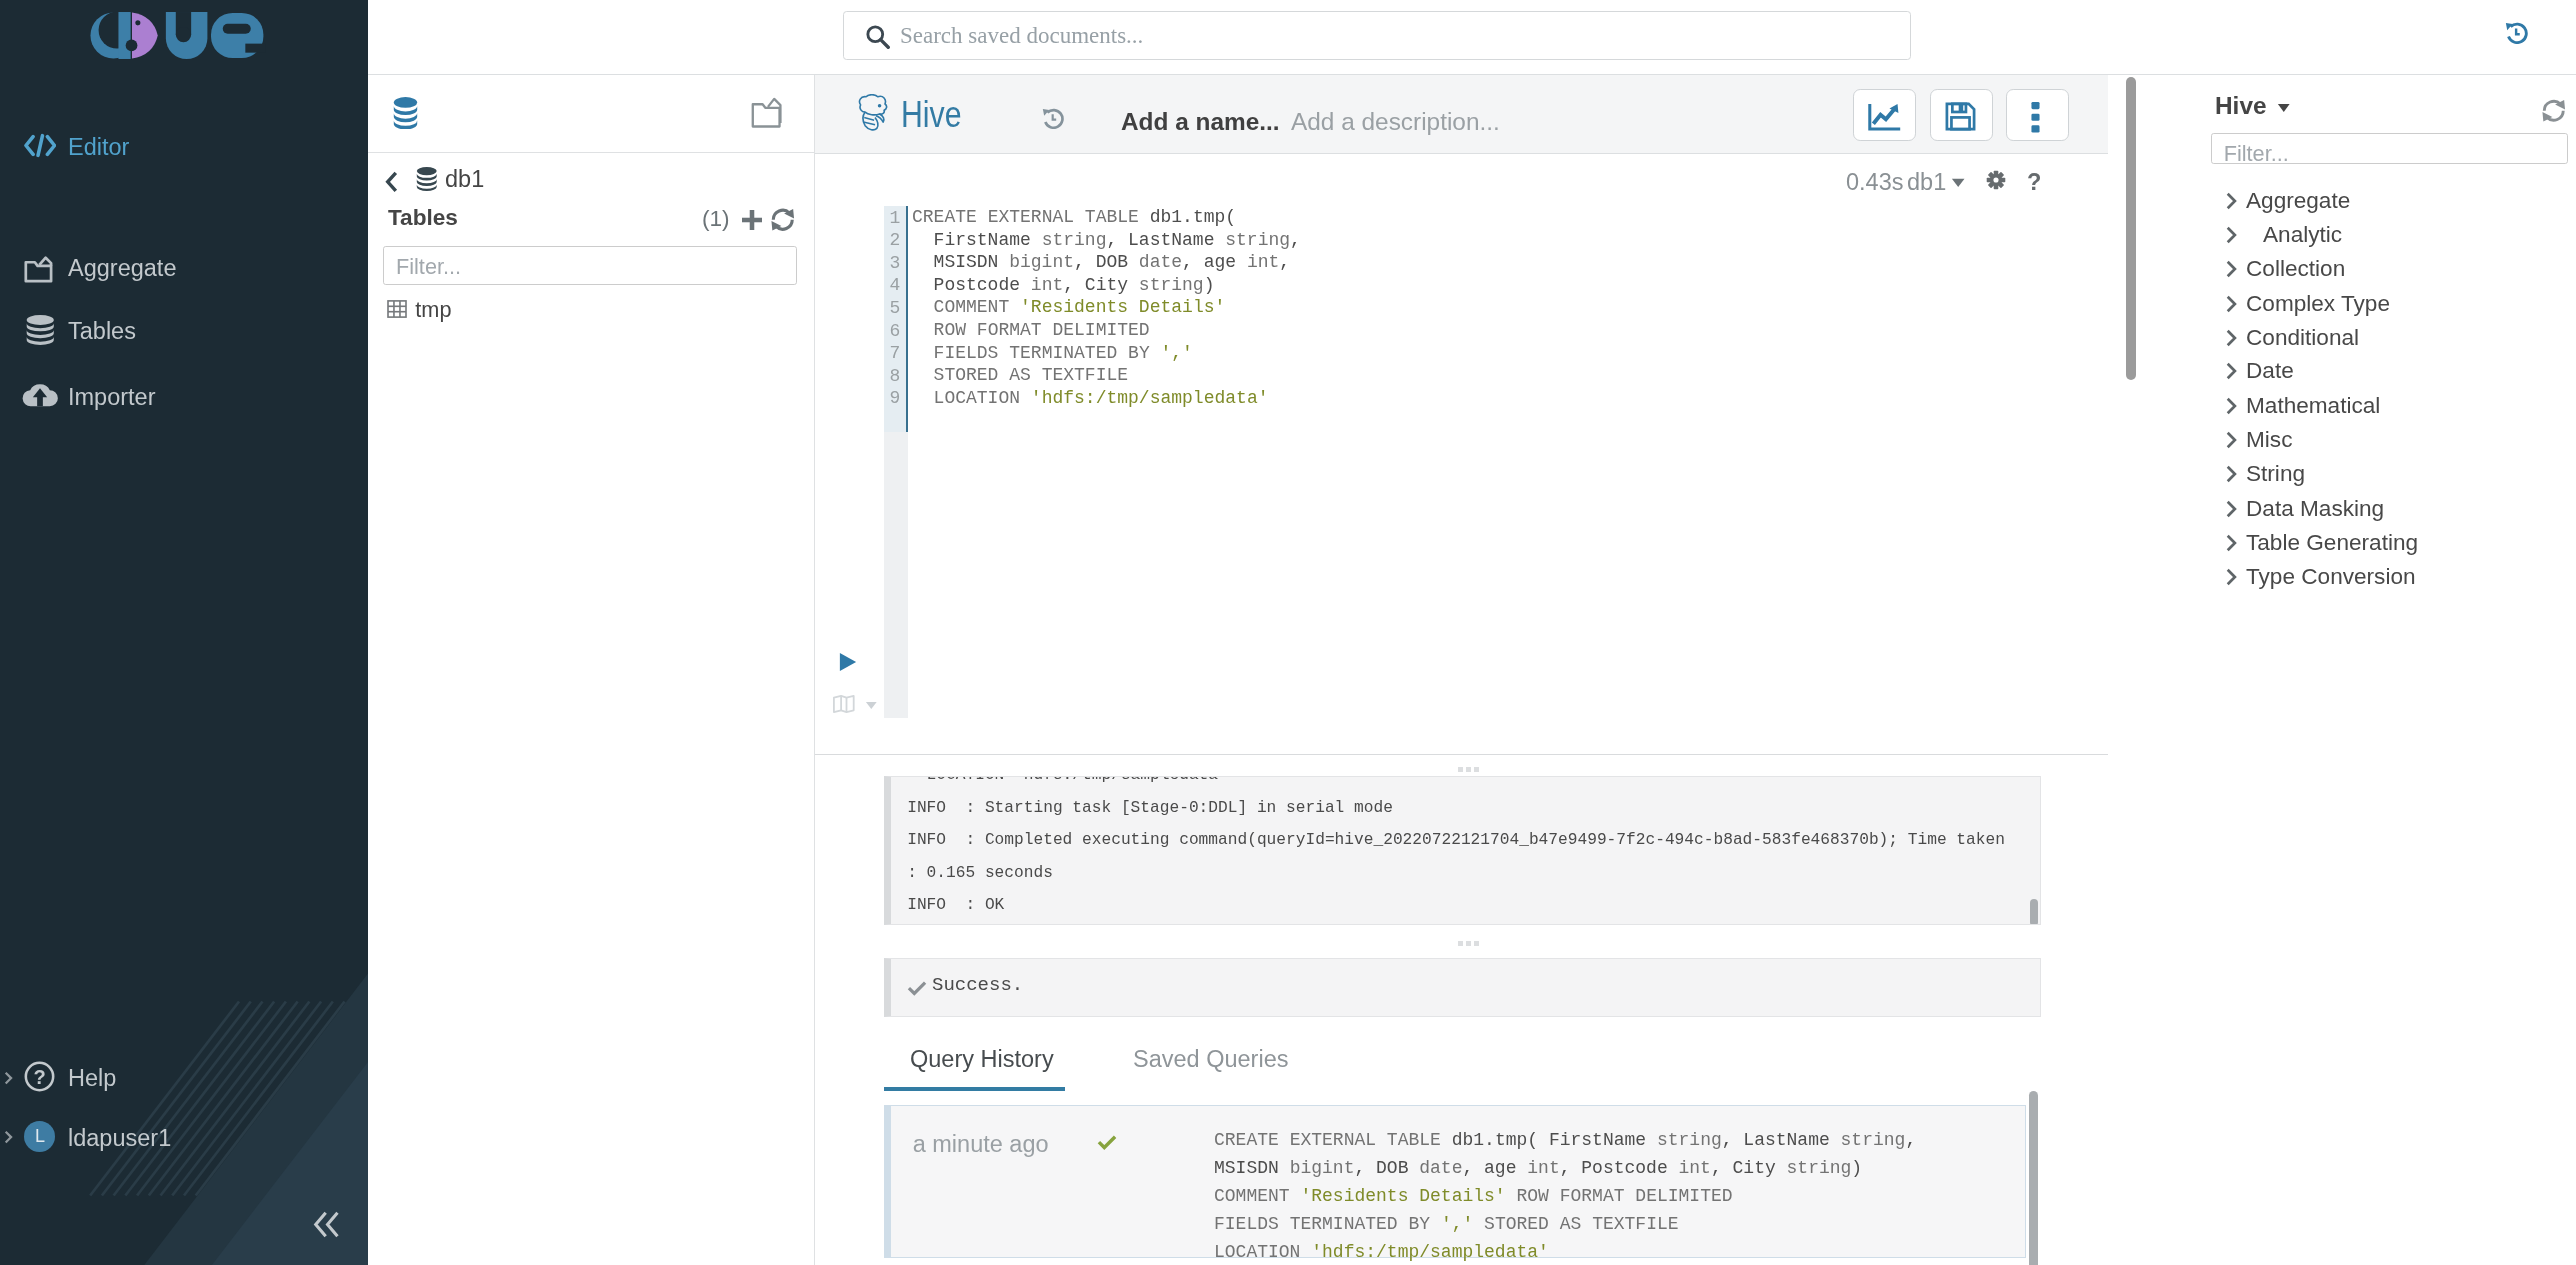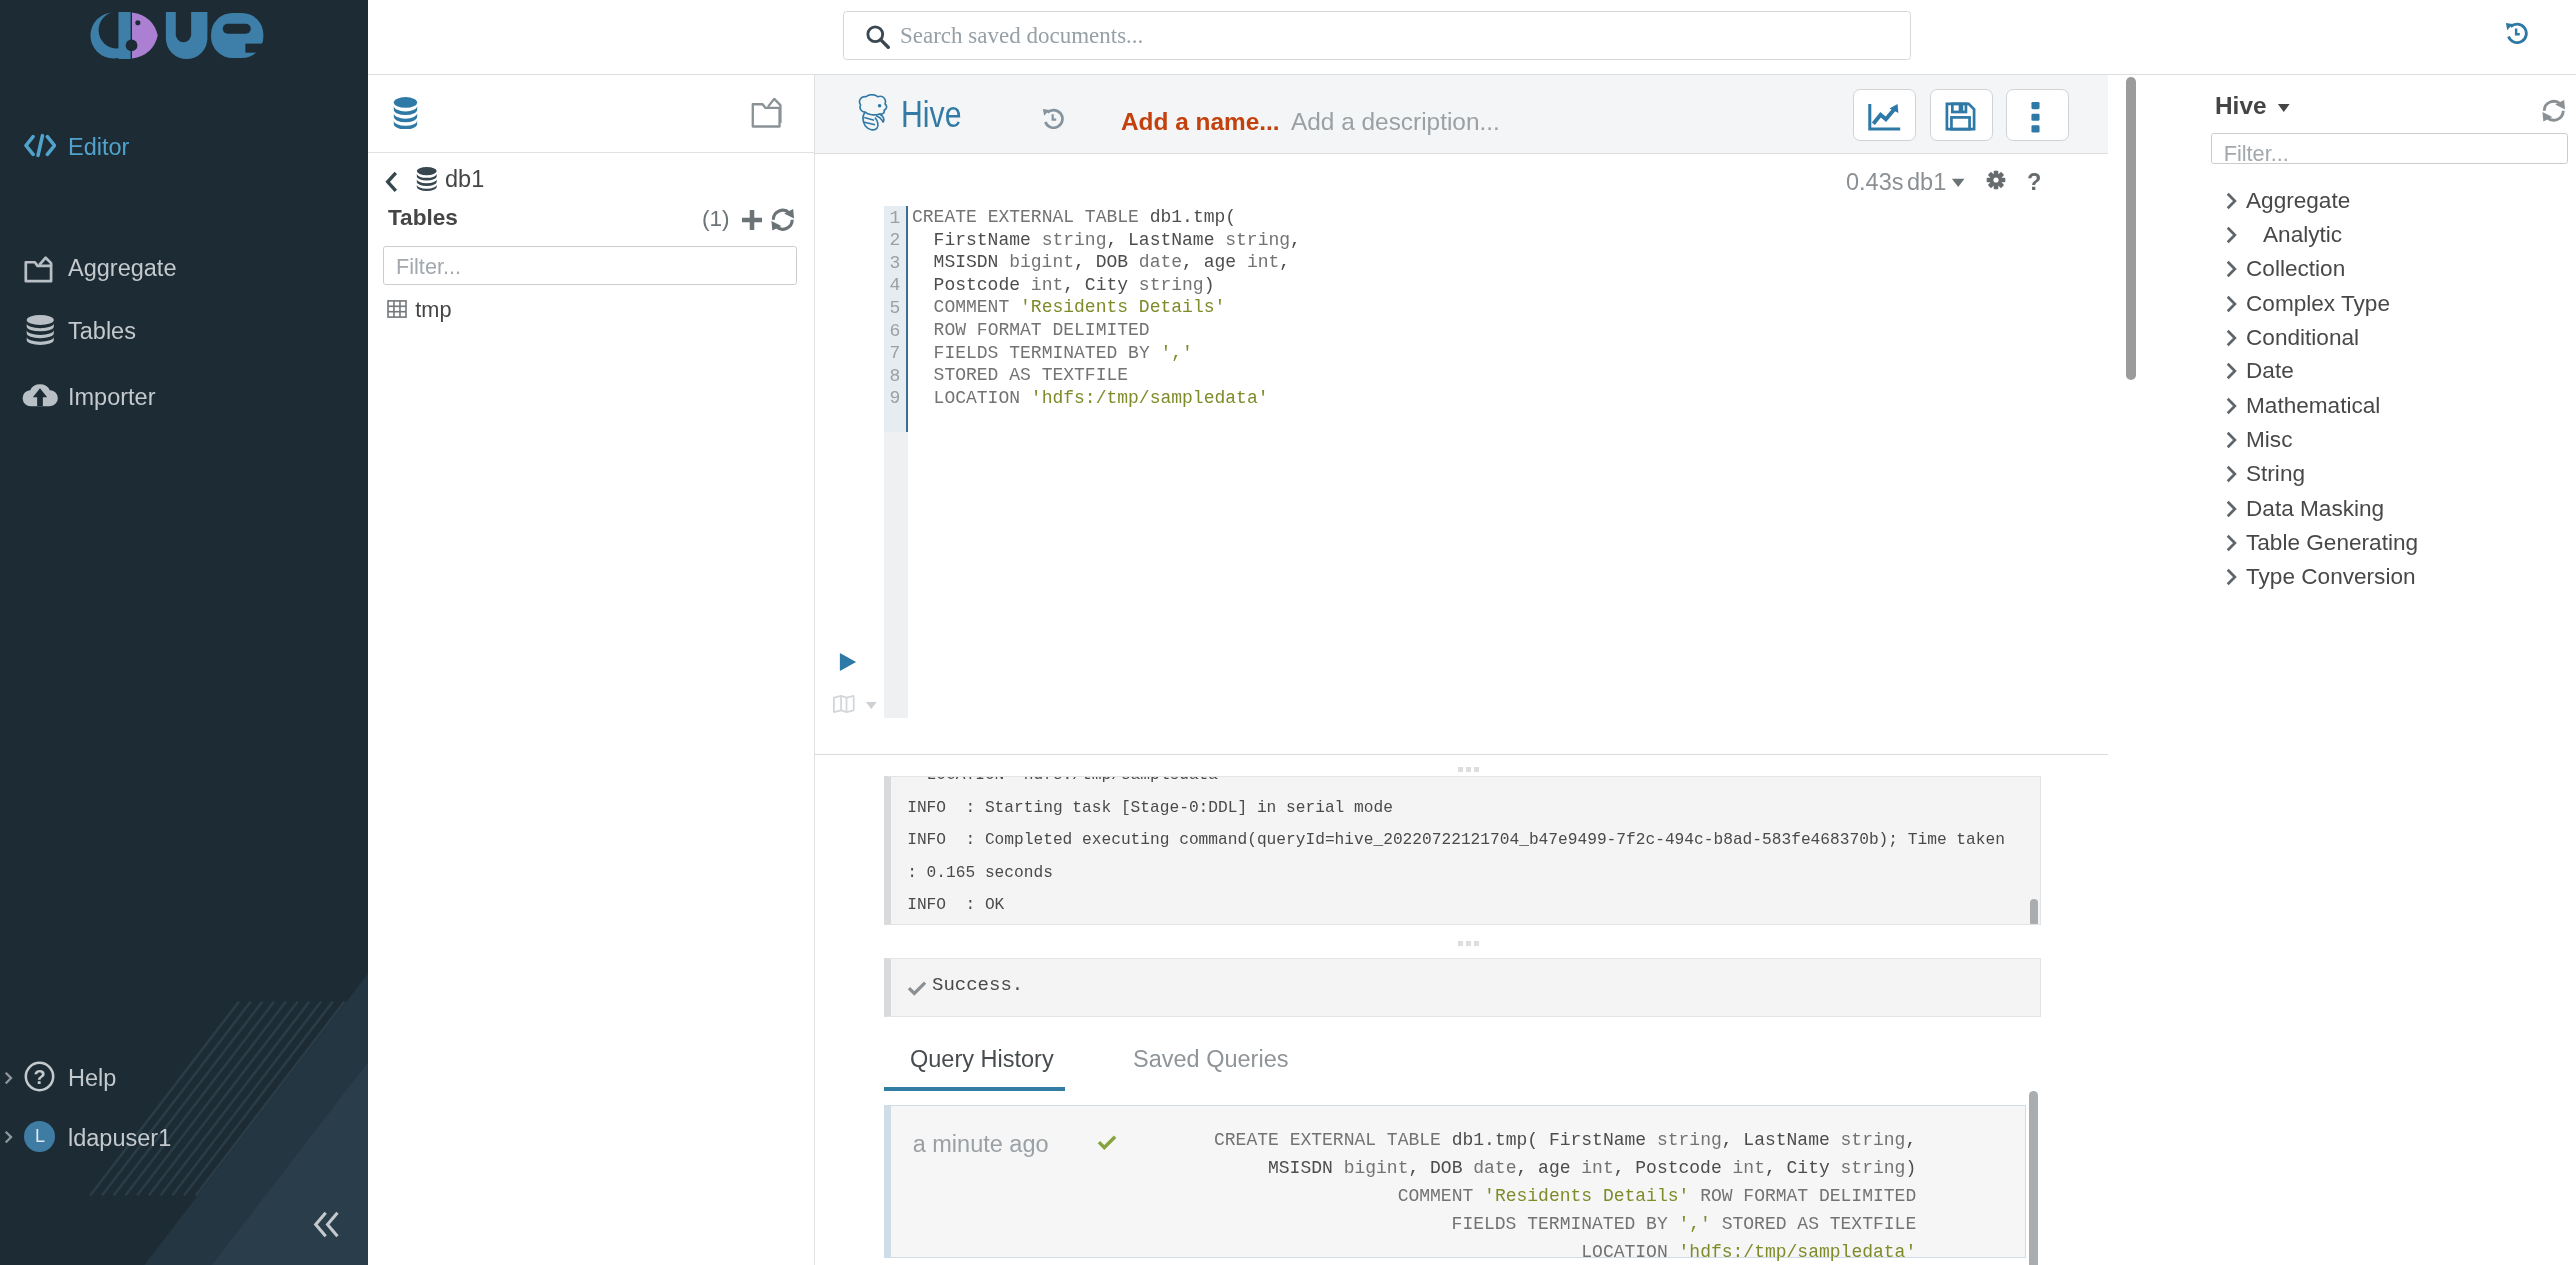--- a/index.html
+++ b/index.html
@@ -255,21 +255,21 @@
           <path d="M8 26 L 19 29 M7 31 L 20 34"></path>
           <circle cx="25" cy="13" r="1.1" fill="#2f79a7"></circle>
         </g>
       </svg>
       <span class="abs" style="left:86px;top:19px;font-size:36px;color:#337ba4;transform:scaleX(.84);transform-origin:0 0;">Hive</span>
       <svg class="abs" style="left:227px;top:32.5px" width="21.7" height="21.7" viewBox="0 0 26 26">
         <path d="M6.5 5.5 A 10.6 10.6 0 1 1 4 16.8" fill="none" stroke="#85939c" stroke-width="3.2"></path>
         <polygon points="1,1.2 8.8,2.4 2.6,9.4" fill="#85939c"></polygon>
         <polyline points="12.8,7.5 12.8,14 17,14" fill="none" stroke="#85939c" stroke-width="2.6"></polyline>
       </svg>
-      <span class="abs" style="left:306px;top:32.5px;font-size:24.4px;font-weight:bold;color:#c2410c;">Add a name...</span>
+      <span class="abs" style="left:306px;top:32.5px;font-size:24.4px;font-weight:bold;color:#404040;">Add a name...</span>
       <span class="abs" style="left:476px;top:32.5px;font-size:24.4px;color:#9aa0a4;">Add a description...</span>
       <div class="btn" style="left:1038px">
         <svg class="abs" style="left:13.5px;top:11.7px" width="34" height="29" viewBox="0 0 38 32">
           <polyline points="2,2 2,30 36,30" stroke="#2f79a7" stroke-width="3.4" fill="none"></polyline>
           <polyline points="6,24 14,14 20,19 31,6" stroke="#2f79a7" stroke-width="4.4" fill="none"></polyline>
           <polygon points="33,2 34,12 24,7" fill="#2f79a7"></polygon>
         </svg>
       </div>
       <div class="btn" style="left:1115px">
         <svg class="abs" style="left:14.4px;top:11.7px" width="31" height="29" viewBox="0 0 34 32">
@@ -370,21 +370,21 @@
       </svg>
       <span class="abs" style="left:41px;top:15.3px;font-family:'Liberation Mono',monospace;font-size:19px;color:#4a4a4a;">Success.</span>
     </div>
 
     <div id="tabs">
       <span class="abs" style="left:26px;top:13.5px;color:#474c4f;">Query History</span>
       <span class="abs" style="left:249px;top:13.5px;color:#8f9599;">Saved Queries</span>
       <div class="abs" style="left:0;top:55px;width:181px;height:3.6px;background:#337ca3;"></div>
     </div>
 
-    <div class="graybox" id="histitem" style="background:#f6f6f7;text-align:right;">
+    <div class="graybox" id="histitem" style="background:#f6f6f7;">
       <span class="abs" style="left:21.7px;top:25px;font-size:23.5px;color:#9aa0a4;">a minute ago</span>
       <svg class="abs" style="left:206px;top:28px" width="20" height="16.2" viewBox="0 0 22 18">
         <polyline points="2,9 8,15 20,3" stroke="#87a33e" stroke-width="3.8" fill="none"></polyline>
       </svg>
       <div class="abs mono" style="left:323px;top:20px;font-size:18px;line-height:28px;color:#4d4d4d;white-space:pre;"><span class="kw">CREATE</span> <span class="kw">EXTERNAL</span> <span class="kw">TABLE</span> db1.tmp( FirstName <span class="kw">string</span>, LastName <span class="kw">string</span>,
 MSISDN <span class="kw">bigint</span>, DOB <span class="kw">date</span>, age <span class="kw">int</span>, Postcode <span class="kw">int</span>, City <span class="kw">string</span>)
 <span class="kw">COMMENT</span> <span class="st">'Residents Details'</span> <span class="kw">ROW</span> <span class="kw">FORMAT</span> <span class="kw">DELIMITED</span>
 <span class="kw">FIELDS</span> <span class="kw">TERMINATED</span> <span class="kw">BY</span> <span class="st">','</span> <span class="kw">STORED</span> <span class="kw">AS</span> <span class="kw">TEXTFILE</span>
 <span class="kw">LOCATION</span> <span class="st">'hdfs:/tmp/sampledata'</span></div>
 

